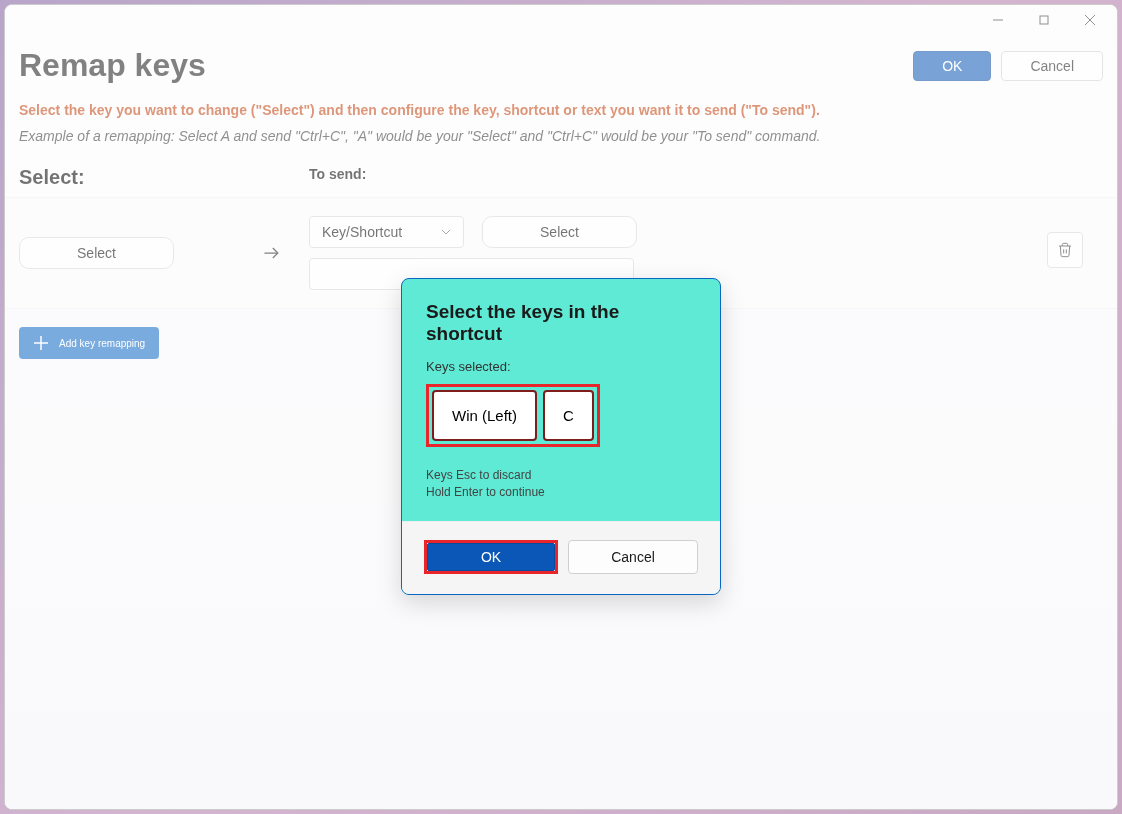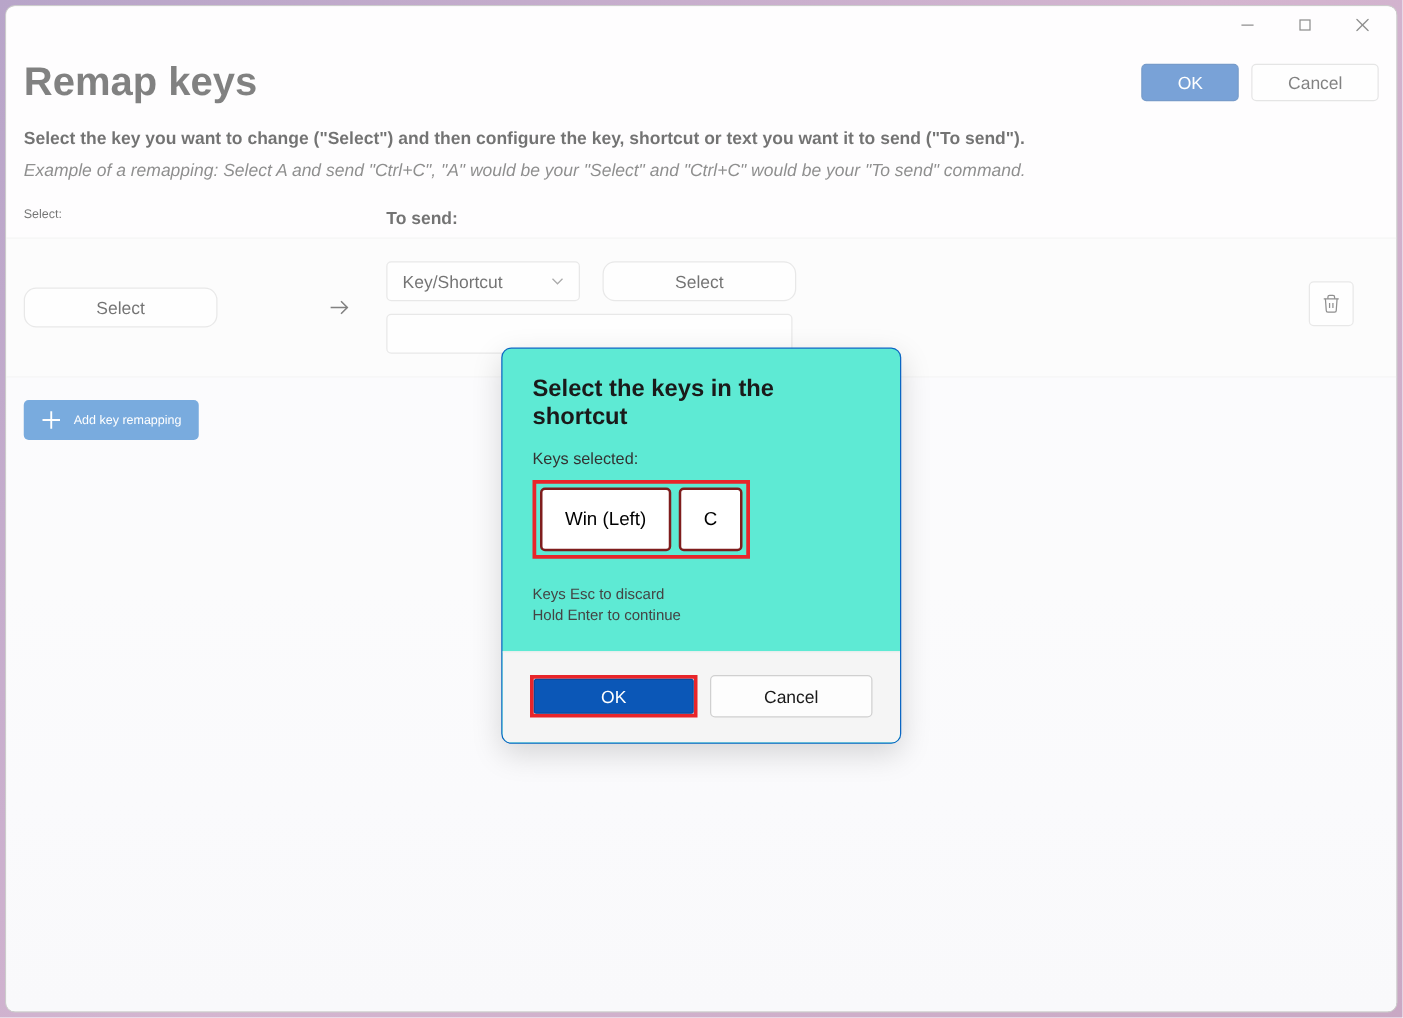--- a/index.html
+++ b/index.html
@@ -12,25 +12,25 @@
     .titlebar-btn svg { width: 10px; height: 10px; }
 
     .header { display: flex; justify-content: space-between; align-items: center; padding: 12px 14px 14px 14px; background: #fdfcfd; }
     .header h1 { font-size: 32px; font-weight: 600; color: #1a1a1a; }
     .header-buttons { display: flex; gap: 10px; }
     .btn { padding: 6px 28px; border-radius: 4px; font-size: 14px; cursor: pointer; border: 1px solid transparent; }
     .btn-primary { background: #0b57b7; color: #fff; border-color: #084a9e; }
     .btn-secondary { background: #fdfdfd; color: #1a1a1a; border: 1px solid #d0d0d0; }
 
     .instructions { padding: 4px 14px 6px; background: #fdfcfd; }
-    .instructions .line1 { font-size: 14px; font-weight: 600; color: #000000; margin-bottom: 10px; }
+    .instructions .line1 { font-size: 14px; font-weight: 600; color: #c2410c; margin-bottom: 10px; }
     .instructions .line2 { font-size: 14px; font-style: italic; color: #333; margin-bottom: 14px; }
 
     .columns { display: flex; padding: 2px 14px 8px; background: #fdfcfd; }
-    .col-select { width: 290px; font-size: 10px; font-weight: 400; }
+    .col-select { width: 290px; font-size: 20px; font-weight: 700; }
     .col-send { font-size: 14px; font-weight: 600; }
 
     .row { display: flex; align-items: center; padding: 18px 14px; background: #f9f9f9; border-top: 1px solid #eee; border-bottom: 1px solid #eee; position: relative; }
     .row-left { width: 215px; display: flex; flex-direction: column; gap: 10px; }
     .arrow-cell { width: 75px; display: flex; align-items: center; justify-content: center; }
     .arrow-cell svg { width: 20px; height: 20px; }
     .row-right { display: flex; flex-direction: column; gap: 10px; }
     .row-right-top { display: flex; gap: 18px; }
 
     .small-btn { background: #fdfdfd; border: 1px solid #d6d6d6; border-radius: 4px; font-size: 14px; text-align: center; cursor: pointer; }

